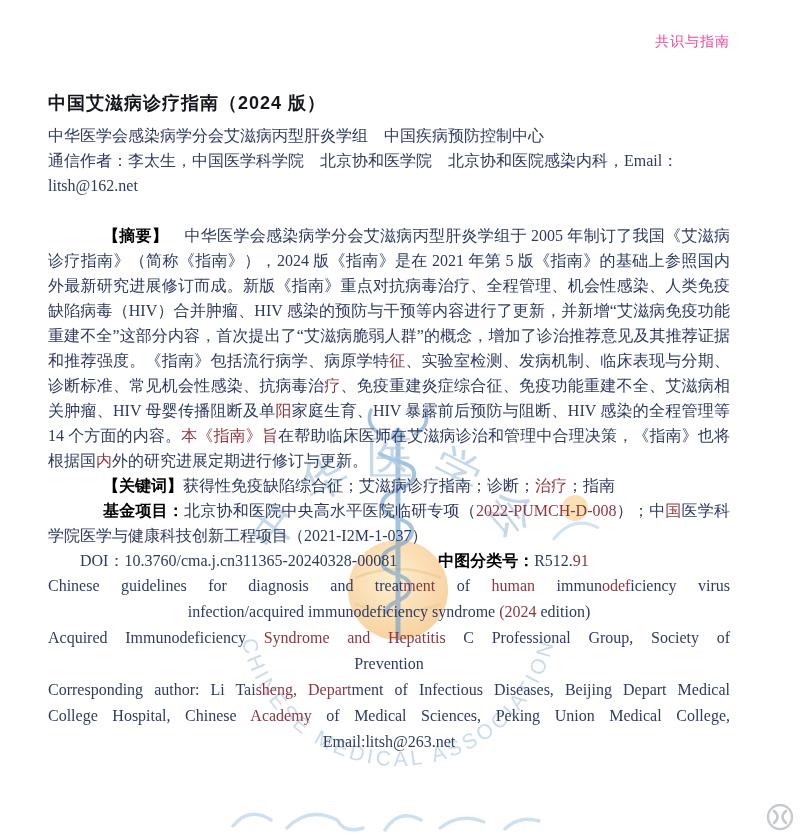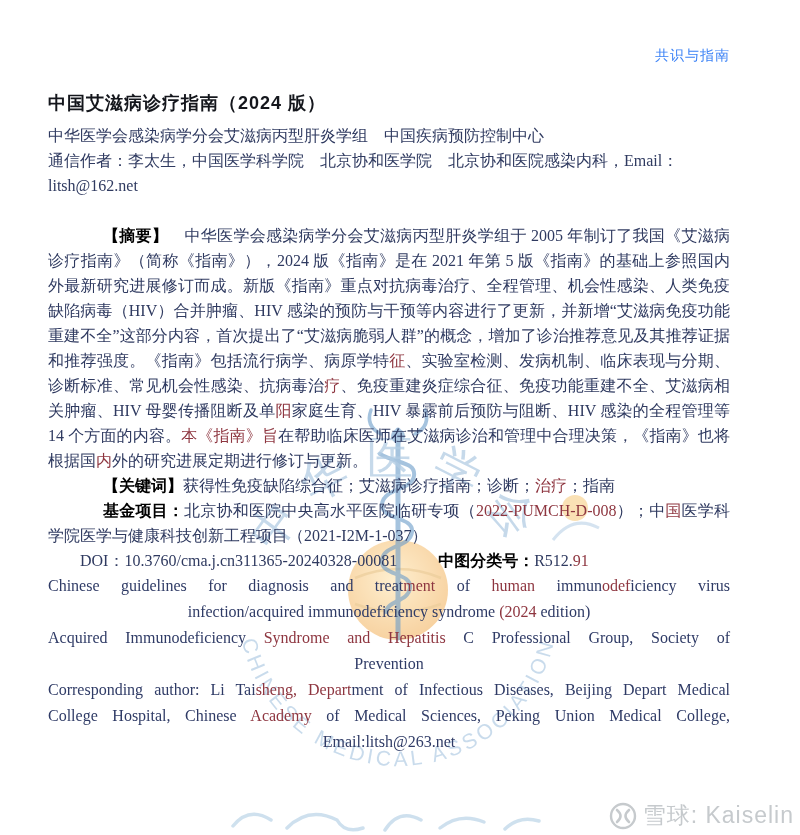--- a/index.html
+++ b/index.html
@@ -12,21 +12,21 @@
   .squiggle-wm{position:absolute;left:225px;top:798px;width:400px;height:36px;pointer-events:none;}
   .brand-wm{
     position:absolute;right:6px;bottom:4px;display:flex;align-items:center;gap:6px;
     color:#c6cacd;font-family:"Liberation Sans","DejaVu Sans",sans-serif;
     font-size:23px;letter-spacing:1px;white-space:nowrap;
   }
   .brand-wm .logo{flex:0 0 auto;}
   
   .content{position:relative;margin:0 70px 0 48px;width:682px;padding-top:92px;z-index:2;}
   .running-head{
-    position:absolute;top:47px;right:70px;font-size:14px;color:#3b82f6;z-index:2;
+    position:absolute;top:33px;right:70px;font-size:14px;color:#ec4899;z-index:2;
     letter-spacing:1px;
   }
   h1.title{
     margin:0 0 9px 0;font-family:"Liberation Sans","DejaVu Sans",sans-serif;
     font-weight:700;font-size:18px;line-height:22px;color:#14161c;letter-spacing:1px;
   }
   .cn{font-size:16px;line-height:25px;margin:0;text-align:justify;}
   .byline,.corr{text-align:left;}
   .abstract{margin-top:25px;text-indent:2em;}
   .kw,.funding,.doiline{text-indent:2em;}
@@ -114,16 +114,15 @@
         <div class="line"><span>Email:litsh@263.net</span></div>
       </div>
   </div>
 
   <div class="brand-wm">
     <svg class="logo" width="28" height="28" viewBox="0 0 28 28" xmlns="http://www.w3.org/2000/svg">
       <circle cx="14" cy="14" r="12" stroke="#c6cacd" stroke-width="2.4" fill="none"></circle>
       <path d="M 8 8 Q 15 14 8 20" stroke="#c6cacd" stroke-width="2.6" fill="none" stroke-linecap="round"></path>
       <path d="M 20 8 Q 13 14 20 20" stroke="#c6cacd" stroke-width="2.6" fill="none" stroke-linecap="round"></path>
     </svg>
-    <span>雪球: Kaiselin</span>
   </div>
 
 </div>
 
 </body></html>

